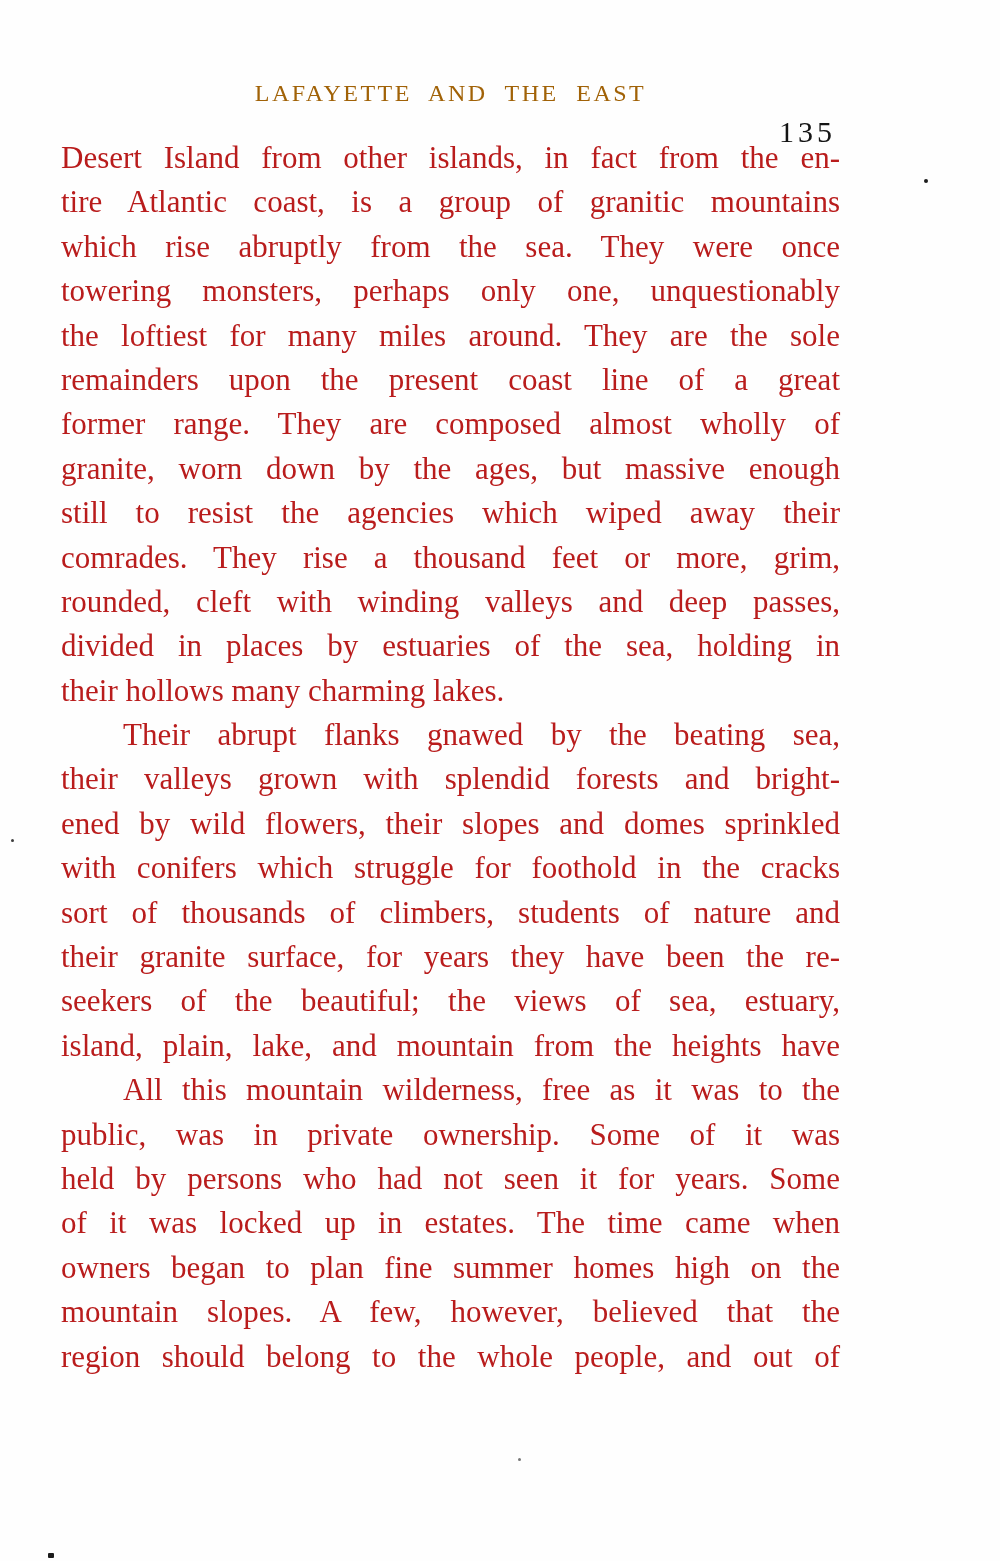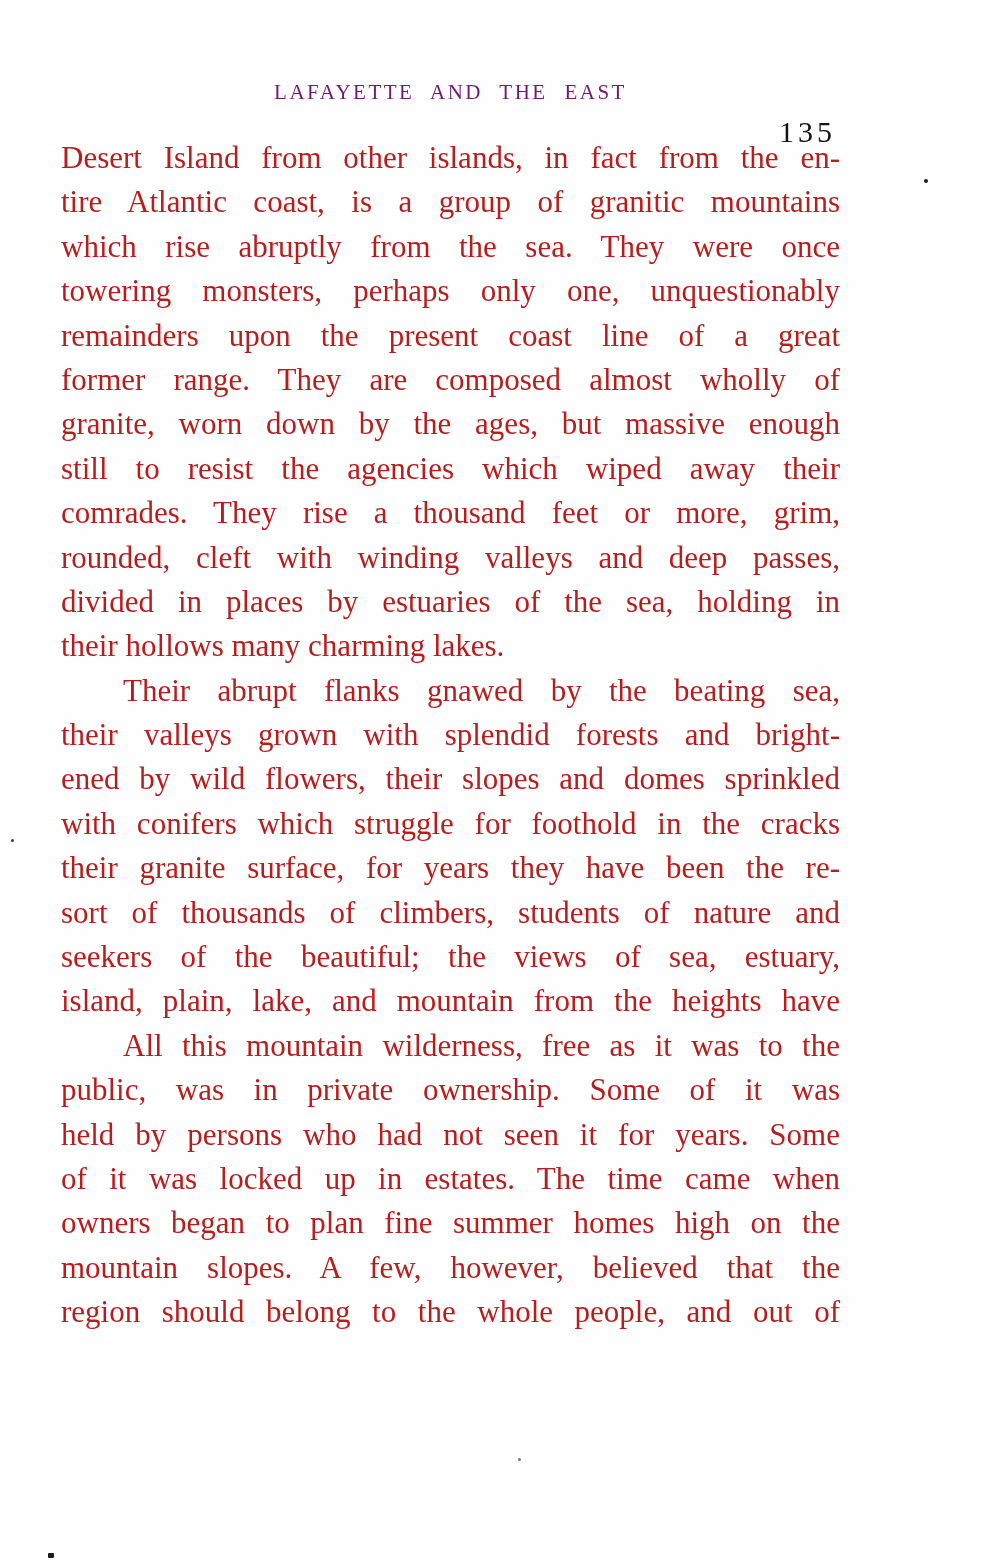--- a/index.html
+++ b/index.html
@@ -20,25 +20,25 @@
   .running-head {
     position: absolute;
     top: 80px;
     left: 61px;
     width: 779px;
     height: 42px;
   }
   .running-title {
     display: block;
     text-align: center;
-    font-size: 21px;
+    font-size: 24px;
     letter-spacing: 2.5px;
     word-spacing: 9px;
     white-space: nowrap;
-    color: #701a75;
+    color: #a16207;
   }
   .page-number {
     position: absolute;
     right: 4px;
     top: 3px;
     font-size: 30px;
     letter-spacing: 4px;
     color: #141414;
     font-variant-numeric: oldstyle-nums;
     margin-top: 32px;
@@ -87,36 +87,37 @@
     <span class="running-title">LAFAYETTE AND THE EAST</span>
     <span class="page-number">135</span>
   </header>
 
   <main class="body-text" id="body-text">
       <div class="paragraph">
         <div class="text-line">Desert Island from other islands, in fact from the en-</div>
         <div class="text-line">tire Atlantic coast, is a group of granitic mountains</div>
         <div class="text-line">which rise abruptly from the sea. They were once</div>
         <div class="text-line">towering monsters, perhaps only one, unquestionably</div>
+        <div class="text-line">the loftiest for many miles around. They are the sole</div>
         <div class="text-line">remainders upon the present coast line of a great</div>
         <div class="text-line">former range. They are composed almost wholly of</div>
         <div class="text-line">granite, worn down by the ages, but massive enough</div>
         <div class="text-line">still to resist the agencies which wiped away their</div>
         <div class="text-line">comrades. They rise a thousand feet or more, grim,</div>
         <div class="text-line">rounded, cleft with winding valleys and deep passes,</div>
         <div class="text-line">divided in places by estuaries of the sea, holding in</div>
         <div class="text-line flush">their hollows many charming lakes.</div>
       </div>
       <div class="paragraph">
         <div class="text-line indent">Their abrupt flanks gnawed by the beating sea,</div>
         <div class="text-line">their valleys grown with splendid forests and bright-</div>
         <div class="text-line">ened by wild flowers, their slopes and domes sprinkled</div>
         <div class="text-line">with conifers which struggle for foothold in the cracks</div>
+        <div class="text-line">sort of thousands of climbers, students of nature and</div>
         <div class="text-line">their granite surface, for years they have been the re-</div>
-        <div class="text-line">sort of thousands of climbers, students of nature and</div>
         <div class="text-line">seekers of the beautiful; the views of sea, estuary,</div>
         <div class="text-line">island, plain, lake, and mountain from the heights have</div>
       </div>
       <div class="paragraph">
         <div class="text-line indent">All this mountain wilderness, free as it was to the</div>
         <div class="text-line">public, was in private ownership. Some of it was</div>
         <div class="text-line">held by persons who had not seen it for years. Some</div>
         <div class="text-line">of it was locked up in estates. The time came when</div>
         <div class="text-line">owners began to plan fine summer homes high on the</div>
         <div class="text-line">mountain slopes. A few, however, believed that the</div>

